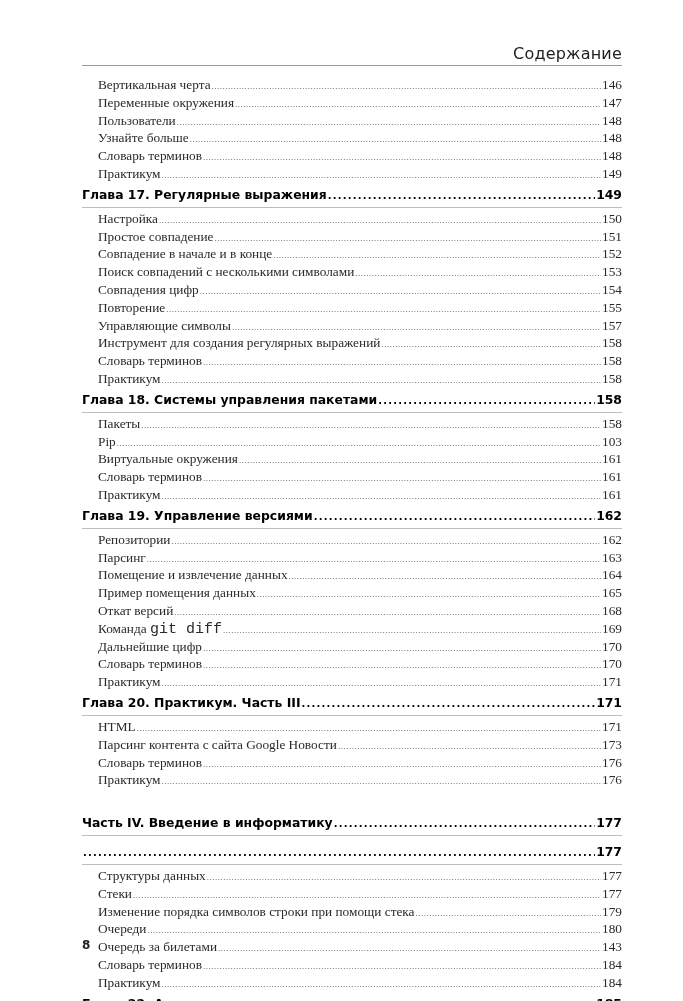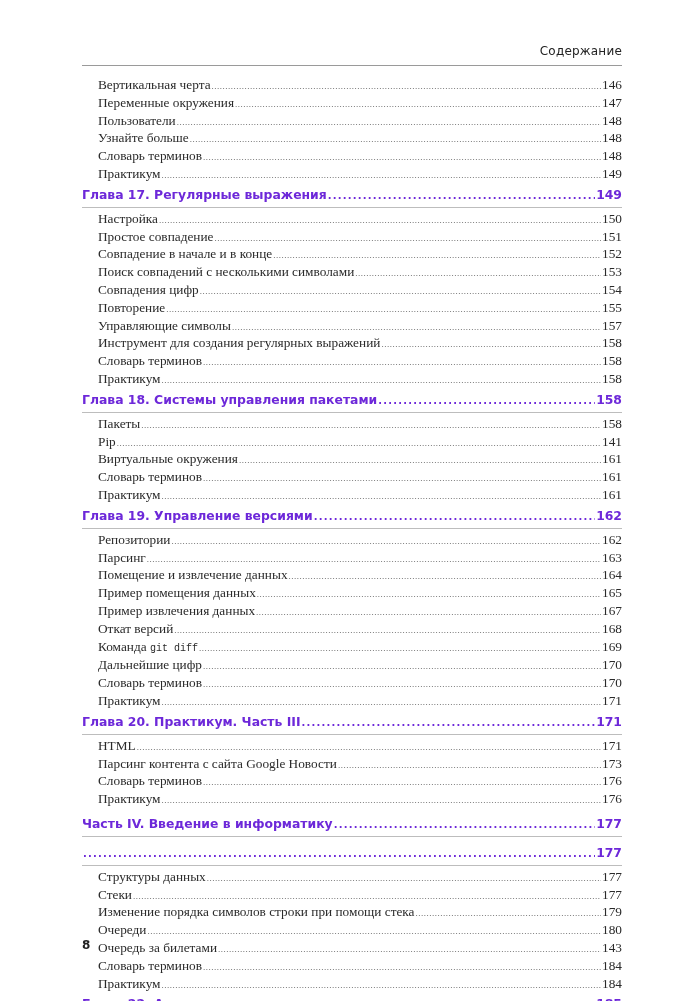--- a/index.html
+++ b/index.html
@@ -4,42 +4,42 @@
 <style>
   html, body { margin: 0; padding: 0; }
   body {
     width: 683px; height: 1001px; background: #ffffff; position: relative; overflow: hidden;
     color: #222;
   }
   .page-header {
     position: absolute; left: 82px; right: 61px; top: 44px; height: 21px;
     border-bottom: 1px solid #9a9a9a;
     text-align: right;
-    font-family: "DejaVu Sans", sans-serif; font-size: 12px; letter-spacing: 0.2px; color: #222;
+    font-family: "DejaVu Sans", sans-serif; font-size: 16px; letter-spacing: 0.2px; color: #222;
   }
   .toc {
     position: absolute; left: 82px; right: 61px; top: 77px;
   }
   .row {
     display: flex; align-items: baseline; white-space: nowrap; overflow: hidden;
   }
   .row.sub {
     padding-left: 16px;
     font-family: "Liberation Serif", "DejaVu Serif", serif;
     font-size: 13.3px; line-height: 16.8px; color: #2a2a2a; justify-content: center;
   }
   .row.chap {
     font-family: "DejaVu Sans", sans-serif; font-weight: bold;
-    font-size: 12.4px; line-height: 19px; color: #6d28d9;
+    font-size: 12.4px; line-height: 19px; color: #000000;
     margin-top: 1px; margin-bottom: 2px;
   }
   .row.chap.ruled { border-bottom: 1px solid #bdbdbd; padding-bottom: 2px; margin-bottom: 3px; }
-  .row.chap.part { margin-top: 5px; margin-bottom: 6px; }
+  .row.chap.part { margin-top: 23px; margin-bottom: 6px; }
   .title { flex: 0 0 auto; }
-  .title .code { font-family: "Liberation Mono", "DejaVu Sans Mono", monospace; font-size: 10px; }
+  .title .code { font-family: "Liberation Mono", "DejaVu Sans Mono", monospace; font-size: 15px; }
   .leader {
     flex: 1 1 auto; overflow: hidden; margin: 0 1px;
     letter-spacing: 0.5px;
   }
   .leader::after {
     content: "....................................................................................................................................................................................................................................................................";
   }
   .row.sub .leader { font-size: 9px; color: #444; }
   .row.chap .leader { font-size: 10px; letter-spacing: 1.2px; }
   .page { flex: 0 0 auto; text-align: right; }
@@ -150,21 +150,21 @@
       <span class="page">158</span>
     </div>
   <div class="row sub">
       <span class="title">Пакеты</span>
       <span class="leader"></span>
       <span class="page">158</span>
     </div>
   <div class="row sub">
       <span class="title">Pip</span>
       <span class="leader"></span>
-      <span class="page">141</span>
+      <span class="page">103</span>
     </div>
   <div class="row sub">
       <span class="title">Виртуальные окружения</span>
       <span class="leader"></span>
       <span class="page">161</span>
     </div>
   <div class="row sub">
       <span class="title">Словарь терминов</span>
       <span class="leader"></span>
       <span class="page">161</span>
@@ -192,25 +192,20 @@
     </div>
   <div class="row sub">
       <span class="title">Помещение и извлечение данных</span>
       <span class="leader"></span>
       <span class="page">164</span>
     </div>
   <div class="row sub">
       <span class="title">Пример помещения данных</span>
       <span class="leader"></span>
       <span class="page">165</span>
-    </div>
-  <div class="row sub">
-      <span class="title">Пример извлечения данных</span>
-      <span class="leader"></span>
-      <span class="page">167</span>
     </div>
   <div class="row sub">
       <span class="title">Откат версий</span>
       <span class="leader"></span>
       <span class="page">168</span>
     </div>
   <div class="row sub">
       <span class="title"><span>Команда </span><span class="code">git diff</span></span>
       <span class="leader"></span>
       <span class="page">169</span>

